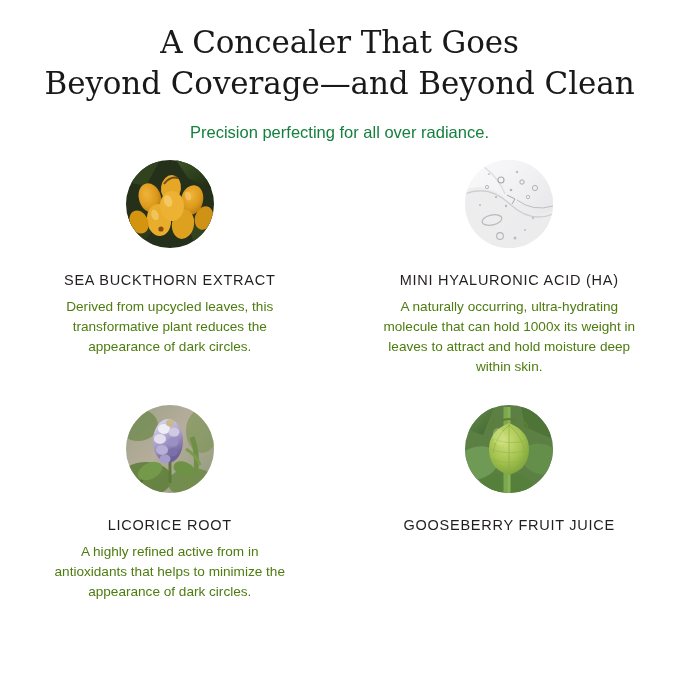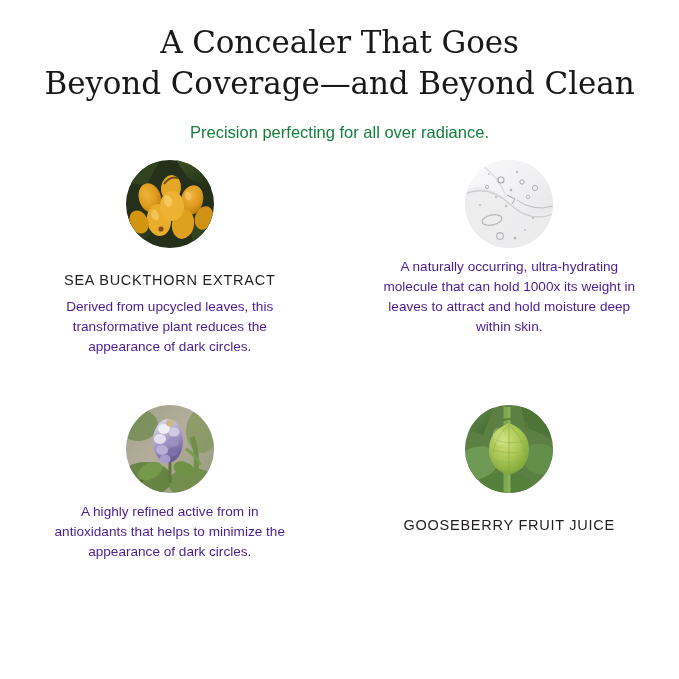--- a/index.html
+++ b/index.html
@@ -91,21 +91,21 @@
     color: #231f20;
     text-align: center;
     white-space: nowrap;
   }
   .ing-desc {
     margin-top: 9px;
     font-family: "Liberation Sans", sans-serif;
     font-size: 13.6px;
     font-weight: 400;
     line-height: 1.48;
-    color: #4c1d95;
+    color: #4d7c0f;
     text-align: center;
     max-width: 252px;
   }
   .ing-desc.wide { max-width: 262px; }
 </style>
 </head>
 <body>
 
 <div class="page">
 
@@ -184,20 +184,21 @@
           <circle cx="41" cy="46" r="1.2" fill="#b9b9c0"></circle>
           <circle cx="15" cy="45" r="1.1" fill="#bdbdc4"></circle>
           <circle cx="35" cy="76" r="3.4" fill="none" stroke="#b4b4bb" stroke-width="1.1"></circle>
           <circle cx="50" cy="78" r="1.5" fill="#bbbbc2"></circle>
           <circle cx="60" cy="70" r="1.1" fill="#c0c0c7"></circle>
           <circle cx="24" cy="14" r="1" fill="#c2c2c8"></circle>
           <circle cx="68" cy="58" r="1.2" fill="#c2c2c8"></circle>
           <path d="M42 35 l8 4 l-3 5" stroke="#a4a4ad" stroke-width="1" fill="none"></path>
         </svg>
       </div>
+      <div class="ing-title">MINI HYALURONIC ACID (HA)</div>
       <div class="ing-desc wide">A naturally occurring, ultra-hydrating molecule that can hold 1000x its weight in leaves to attract and hold moisture deep within skin.</div>
     </div>
 
     <div class="cell">
       <div class="thumb">
         <svg viewBox="0 0 88 88" preserveAspectRatio="xMidYMid slice" aria-hidden="true">
           <defs>
             <linearGradient id="bg3" x1="0" y1="0" x2="1" y2="1">
               <stop offset="0%" stop-color="#9aa185"></stop>
               <stop offset="45%" stop-color="#b6ad9c"></stop>
@@ -224,20 +225,21 @@
           <ellipse cx="47" cy="37" rx="5.5" ry="4.5" fill="#9b90c4"></ellipse>
           <ellipse cx="36" cy="45" rx="6" ry="5" fill="#b7afd6"></ellipse>
           <ellipse cx="47" cy="47" rx="5" ry="4" fill="#7d70a8"></ellipse>
           <ellipse cx="39" cy="54" rx="5.5" ry="4.5" fill="#a79dcb"></ellipse>
           <ellipse cx="44" cy="18" rx="4" ry="3.5" fill="#cbb98e"></ellipse>
           <path d="M30 60 q-10 8 -16 18" stroke="#52702f" stroke-width="2.5" fill="none"></path>
           <ellipse cx="24" cy="66" rx="13" ry="8" transform="rotate(-26 24 66)" fill="#74994a"></ellipse>
           <ellipse cx="58" cy="64" rx="11" ry="7" transform="rotate(22 58 64)" fill="#6d9145"></ellipse>
         </svg>
       </div>
+      <div class="ing-title">LICORICE ROOT</div>
       <div class="ing-desc">A highly refined active from in antioxidants that helps to minimize the appearance of dark circles.</div>
     </div>
 
     <div class="cell">
       <div class="thumb">
         <svg viewBox="0 0 88 88" preserveAspectRatio="xMidYMid slice" aria-hidden="true">
           <defs>
             <radialGradient id="hus" cx="42%" cy="34%" r="70%">
               <stop offset="0%" stop-color="#cfe07c"></stop>
               <stop offset="55%" stop-color="#a7c552"></stop>

